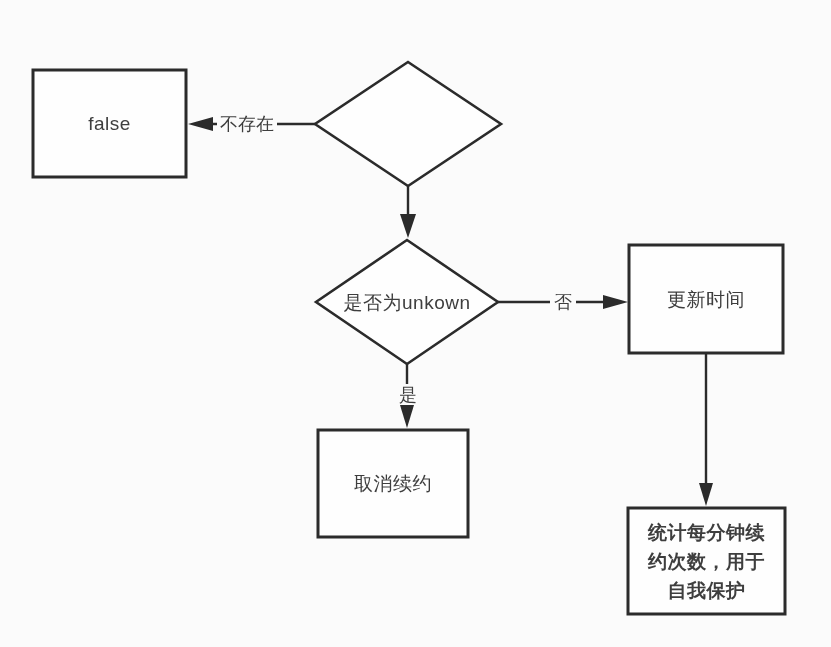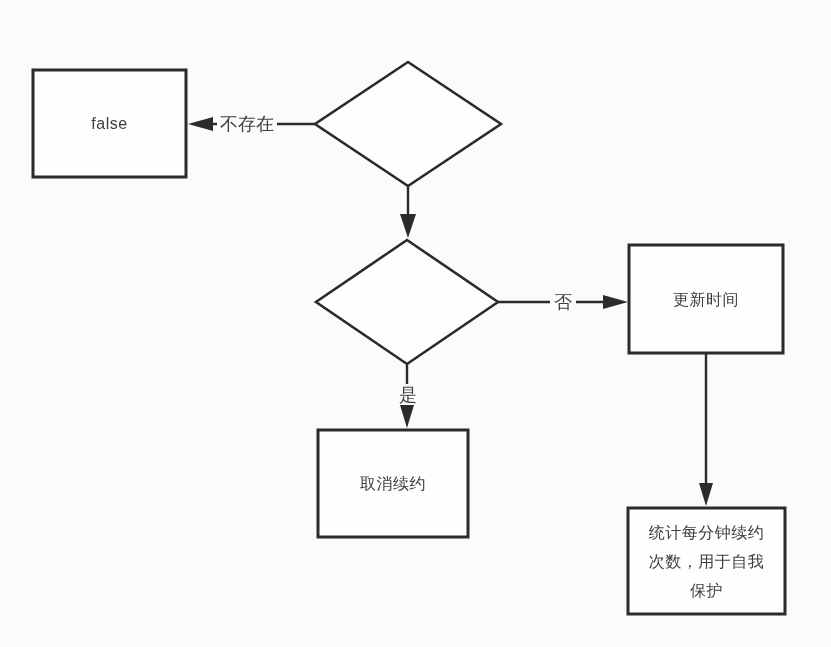--- a/index.html
+++ b/index.html
@@ -43,39 +43,40 @@
     stroke: var(--stroke);
     stroke-width: 2.6;
   }
 
   .node-label {
     position: absolute;
     display: flex;
     align-items: center;
     justify-content: center;
     text-align: center;
-    font-size: 16px;
+    font-size: 19px;
     letter-spacing: 0.5px;
     color: var(--text);
     line-height: 29px;
   }
   .edge-label {
     position: absolute;
     display: flex;
     align-items: center;
     justify-content: center;
     text-align: right;
     font-size: 18px;
     color: var(--text);
     background: var(--bg);
     line-height: 1;
     padding: 1px 2px;
   }
   .wrap-box {
     padding: 18px 17px;
+    font-weight: bold;
   }
 </style>
 </head>
 <body>
 
 <div class="canvas">
 
   <svg class="diagram-svg" viewBox="0 0 831 647" aria-hidden="true">
 
     <g>
@@ -103,20 +104,21 @@
     <polygon class="node-diamond" points="408,62 501,124 408,186 315,124"></polygon>
     <polygon class="node-diamond" points="407,240 498,302 407,364 316,302"></polygon>
     <rect class="node-rect" x="629" y="245" width="154" height="108"></rect>
     <rect class="node-rect" x="318" y="430" width="150" height="107"></rect>
     <rect class="node-rect" x="628" y="508" width="157" height="106"></rect>
   </svg>
 
   <div class="node-label" style="left:33px; top:70px; width:153px; height:107px;">false</div>
 
 
+  <div class="node-label" style="left:316px; top:240px; width:182px; height:124px;">是否为unkown</div>
 
   <div class="node-label" style="left:629px; top:245px; width:154px; height:108px;font-family:Liberation Serif, serif;">更新时间</div>
 
   <div class="node-label" style="left:318px; top:430px; width:150px; height:107px;">取消续约</div>
 
   <div class="node-label wrap-box" style="left:628px; top:508px; width:157px; height:106px;">统计每分钟续约次数，用于自我保护</div>
 
   <div class="edge-label" style="left:217px; top:112px; width:60px; height:24px;">不存在</div>
 
   <div class="edge-label" style="left:550px; top:290px; width:26px; height:23px;">否</div>

